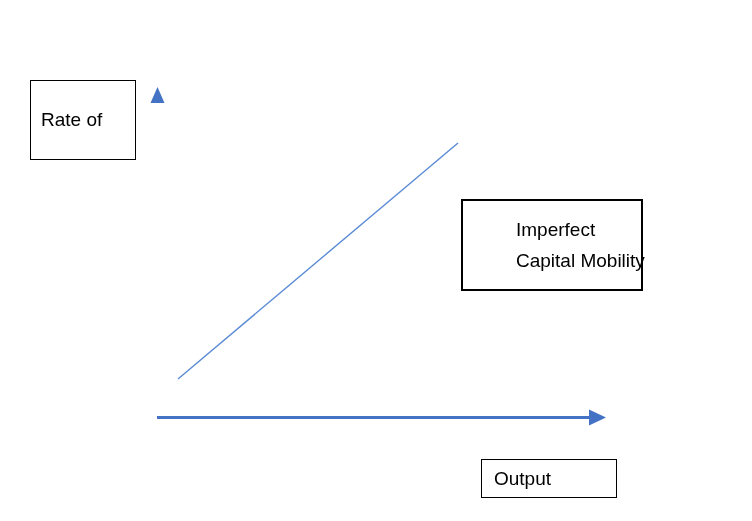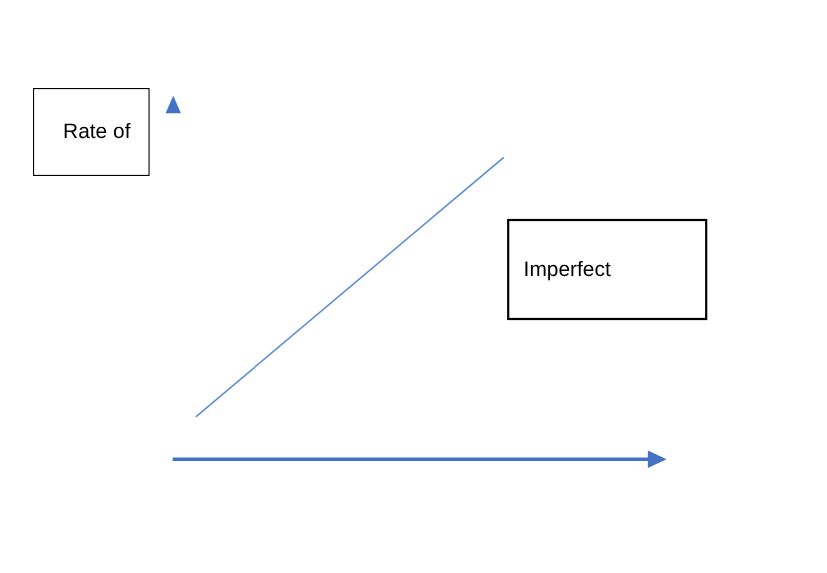--- a/index.html
+++ b/index.html
@@ -39,38 +39,38 @@
     white-space: nowrap;
   }
   
   #box-rate-of-interest {
     left: 30px;
     top: 80px;
     width: 106px;
     height: 80px;
     border: 1.4px solid #000000;
     padding-left: 10px;
-    align-items: center;
   }
   #box-rate-of-interest .line {
     font-size: 19px;
     line-height: 30px;
   }
   
   #box-imperfect-capital-mobility {
     left: 461px;
     top: 199px;
     width: 182px;
     height: 92px;
     border: 2.6px solid #000000;
     padding-left: 13px;
   }
   #box-imperfect-capital-mobility .line {
     font-size: 19px;
     line-height: 31px;
+    margin-left: 40px;
   }
   
   #box-output {
     left: 481px;
     top: 459px;
     width: 136px;
     height: 39px;
     border: 1.4px solid #000000;
     padding-left: 12px;
   }
@@ -104,16 +104,20 @@
 
     <line x1="178" y1="379" x2="458" y2="143" stroke="#5B8BD5" stroke-width="1.4"></line>
   </svg>
 
   <div class="label-box" id="box-rate-of-interest">
     <span class="line">Rate of</span>
   </div>
 
   <div class="label-box" id="box-imperfect-capital-mobility">
     <span class="line">Imperfect</span>
+    <span class="line">Capital Mobility</span>
   </div>
 
+  <div class="label-box" id="box-output">
+    <span class="line">Output</span>
+  </div>
 
 </div>
 
 </body></html>

